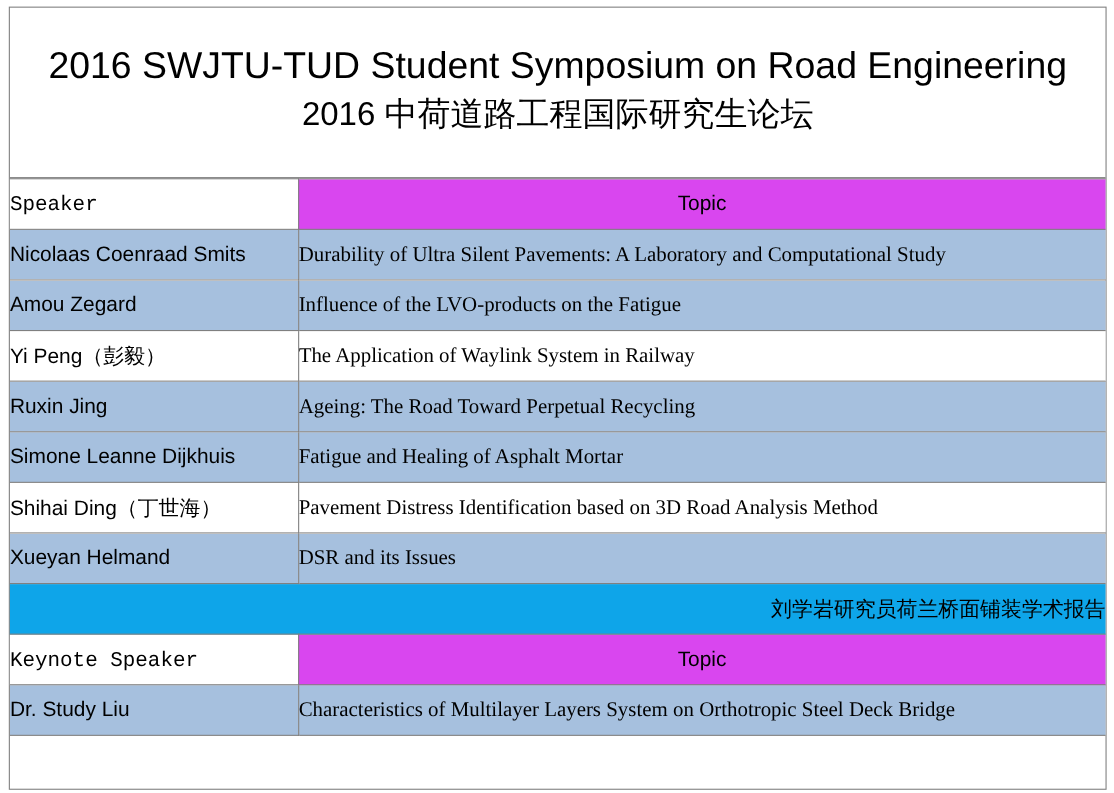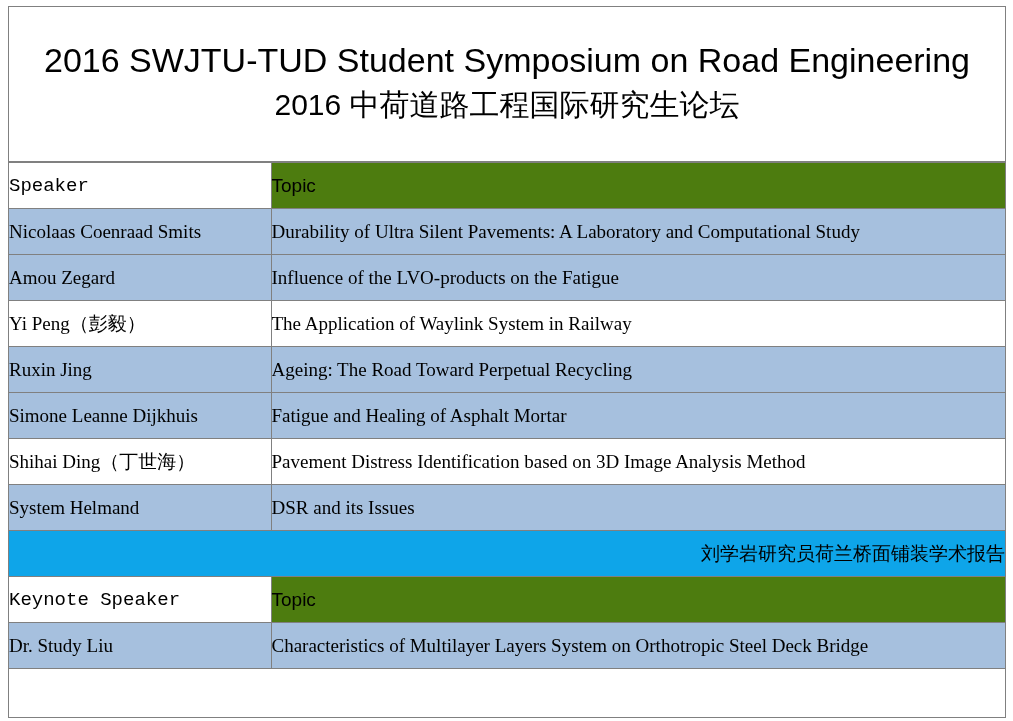--- a/index.html
+++ b/index.html
@@ -81,32 +81,31 @@
   th.speaker-head {
     text-align: left;
     padding-left: 14px;
     font-weight: bold;
     font-size: 20px;
     background: #ffffff;
     height: 50px;
     font-family: Liberation Mono, monospace;
   }
   th.topic-head {
-    text-align: left;
+    text-align: center;
     font-weight: bold;
     font-size: 20px;
-    background: #4d7c0f;
+    background: #d946ef;
     height: 50px;
   }
   td.speaker-cell {
     text-align: left;
     padding-left: 14px;
     white-space: nowrap;
     overflow: hidden;
-    font-family: Liberation Serif, serif;
   }
   td.topic-cell {
     text-align: left;
     padding-left: 14px;
     white-space: nowrap;
     overflow: hidden;
     font-family: Liberation Serif, serif;
   }
   tr.shaded td {
     background: #a6c0de;
@@ -159,24 +158,24 @@
         <tr class="shaded">
           <td class="speaker-cell">Ruxin Jing</td>
           <td class="topic-cell">Ageing: The Road Toward Perpetual Recycling</td>
         </tr>
         <tr class="shaded">
           <td class="speaker-cell">Simone Leanne Dijkhuis</td>
           <td class="topic-cell">Fatigue and Healing of Asphalt Mortar</td>
         </tr>
         <tr class="plain">
           <td class="speaker-cell">Shihai Ding（丁世海）</td>
-          <td class="topic-cell">Pavement Distress Identification based on 3D Image Analysis Method</td>
+          <td class="topic-cell">Pavement Distress Identification based on 3D Road Analysis Method</td>
         </tr>
         <tr class="shaded">
-          <td class="speaker-cell">System Helmand</td>
+          <td class="speaker-cell">Xueyan Helmand</td>
           <td class="topic-cell">DSR and its Issues</td>
         </tr>
         <tr>
           <td class="section-note" colspan="2">刘学岩研究员荷兰桥面铺装学术报告</td>
         </tr>
         <tr>
           <th class="speaker-head">Keynote Speaker</th>
           <th class="topic-head">Topic</th>
         </tr>
         <tr class="shaded">

